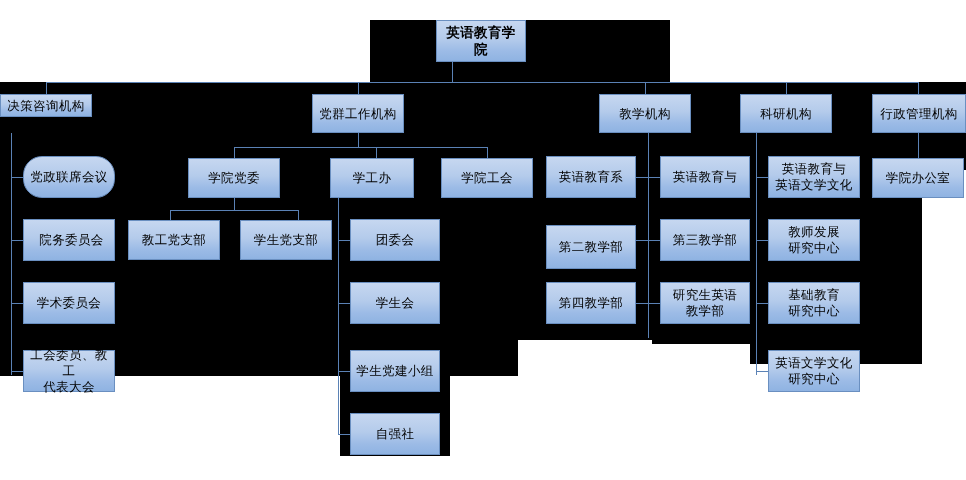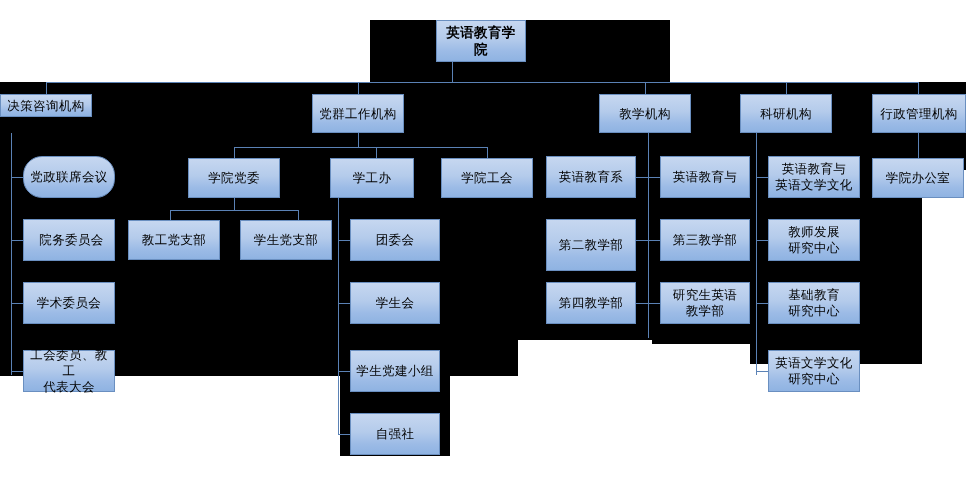--- a/index.html
+++ b/index.html
@@ -130,21 +130,21 @@
 
   <div class="node" style="left:128px; top:220px; width:92px; height:40px;">教工党支部</div>
   <div class="node" style="left:240px; top:220px; width:92px; height:40px;">学生党支部</div>
 
   <div class="node" style="left:350px; top:219px; width:90px; height:42px;">团委会</div>
   <div class="node" style="left:350px; top:282px; width:90px; height:42px;">学生会</div>
   <div class="node" style="left:350px; top:350px; width:90px; height:42px;">学生党建小组</div>
   <div class="node" style="left:350px; top:413px; width:90px; height:42px;">自强社</div>
 
   <div class="node" style="left:546px; top:156px; width:90px; height:42px;">英语教育系</div>
-  <div class="node" style="left:546px; top:219px; width:90px; height:52px;">第二教学部</div>
+  <div class="node" style="left:546px; top:225px; width:90px; height:44px;">第二教学部</div>
   <div class="node" style="left:546px; top:282px; width:90px; height:42px;">第四教学部</div>
 
   <div class="node" style="left:660px; top:156px; width:90px; height:42px;">英语教育与</div>
   <div class="node" style="left:660px; top:219px; width:90px; height:42px;">第三教学部</div>
   <div class="node" style="left:660px; top:282px; width:90px; height:42px;">研究生英语
 教学部</div>
 
   <div class="node" style="left:768px; top:156px; width:92px; height:42px;">英语教育与
 英语文学文化</div>
   <div class="node" style="left:768px; top:219px; width:92px; height:42px;">教师发展

